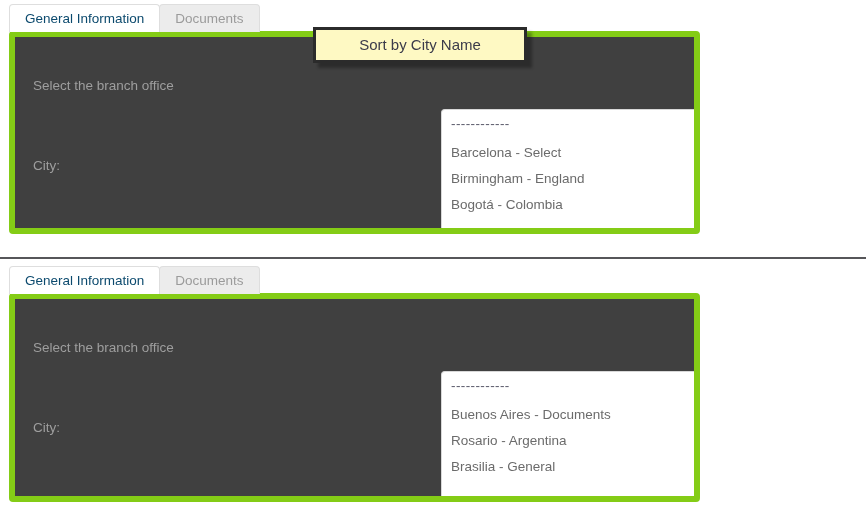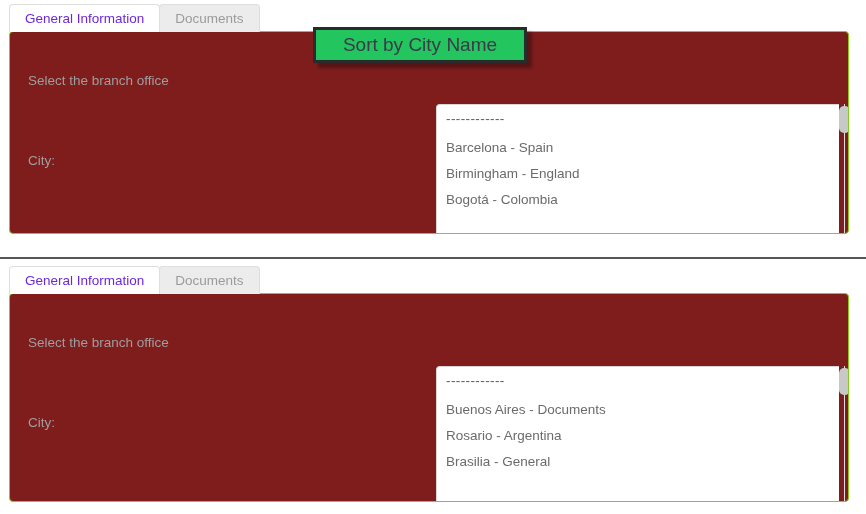--- a/index.html
+++ b/index.html
@@ -44,36 +44,36 @@
     border-bottom: none;
     border-top-left-radius: 4px;
     border-top-right-radius: 4px;
     box-sizing: border-box;
     white-space: nowrap;
     background: #ececec;
     cursor: pointer;
   }
   .tab.active {
     background: #ffffff;
-    color: #6d28d9;
+    color: #0c4a6e;
     position: relative;
     z-index: 5;
   }
   .tab + .tab { margin-left: -1px; }
 
   
   .panel-body {
     position: absolute;
     left: 9px;
     top: 31px;
-    width: 840px;
-    box-sizing: border-box;
-    border: 1px solid #84cc16;
+    width: 691px;
+    box-sizing: border-box;
+    border: 6px solid #84cc16;
     border-radius: 4px;
-    background: #7f1d1d;
+    background: #404040;
     overflow: hidden;
   }
   #section-1 .panel-body { height: 203px; }
   #section-2 .panel-body { height: 209px; }
 
   .field-label {
     position: absolute;
     font-size: 13.5px;
     color: #9e9e9e;
     white-space: nowrap;
@@ -135,25 +135,25 @@
     height: 27px;
     background: #c8c8c8;
     border-radius: 5px;
     cursor: pointer;
   }
 
   
   .callout {
     position: absolute;
     box-sizing: border-box;
-    background: #22c55e;
+    background: #fef9c3;
     border: 3px solid #2b2b2b;
     box-shadow: 5px 5px 3px rgba(0,0,0,0.32);
     text-align: center;
-    font-size: 19px;
+    font-size: 15px;
     color: #3b3b4a;
     z-index: 20;
     white-space: nowrap;
   }
   #callout-1 {
     left: 313px; top: 27px; width: 214px; height: 36px; line-height: 30px;
   }
 
   
   .divider {
@@ -177,21 +177,21 @@
   </div>
 
   <div class="panel-body">
 
     <div class="field-label label-branch">Select the branch office</div>
 
     <div class="field-label label-city">City:</div>
 
     <div class="listbox">
       <div class="opt sep">------------</div>
-      <div class="opt">Barcelona - Spain</div>
+      <div class="opt">Barcelona - Select</div>
       <div class="opt">Birmingham - England</div>
       <div class="opt">Bogotá - Colombia</div>
     </div>
 
     <div class="scroll-wrap">
       <div class="scroll-track"></div>
       <div class="scroll-thumb"></div>
     </div>
 
   </div>

